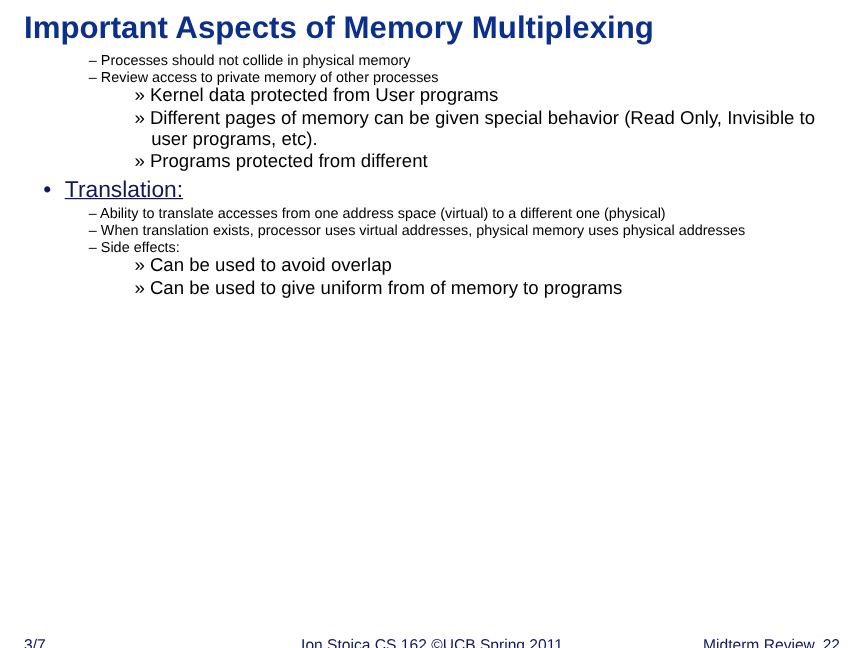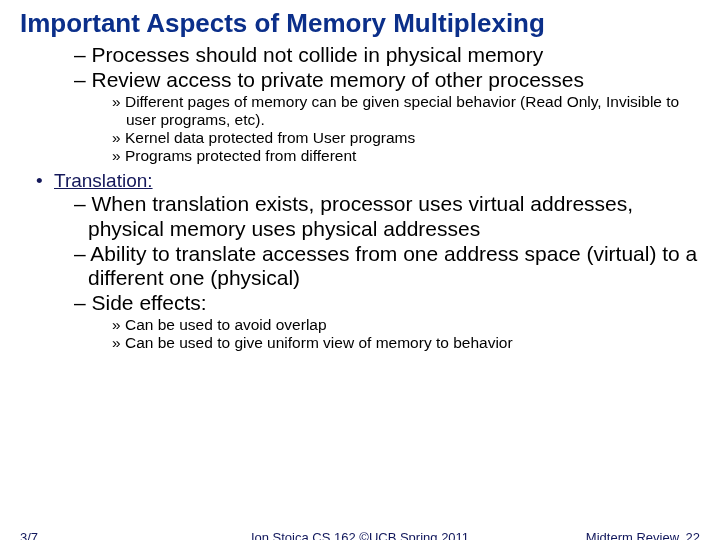--- a/index.html
+++ b/index.html
@@ -29,21 +29,21 @@
     font-size: 19px;
     margin-top: 4px;
   }
   .bullet-top .dot {
     color: #14185a;
     display: inline-block;
     width: 18px;
   }
   .dash-item {
     color: #000;
-    font-size: 21px;
+    font-size: 12px;
     padding-left: 38px;
     text-indent: -14px;
     margin-left: 14px;
   }
   .sub-item {
     color: #000;
     font-size: 15.5px;
     padding-left: 76px;
     text-indent: -14px;
     margin-left: 14px;
@@ -77,32 +77,32 @@
 </head>
 <body>
 
 <div class="title">Important Aspects of Memory Multiplexing</div>
 
 <div class="content">
 
   <div class="dash-item">– <span>Processes should not collide in physical memory</span></div>
 
   <div class="dash-item">– <span>Review access to private memory of other processes</span></div>
+  <div class="sub-item">» <span>Kernel data protected from User programs</span></div>
   <div class="sub-item">» <span>Different pages of memory can be given special behavior (Read Only, Invisible to user programs, etc).</span></div>
-  <div class="sub-item">» <span>Kernel data protected from User programs</span></div>
   <div class="sub-item">» <span>Programs protected from different</span></div>
 
   <div class="bullet-top">
     <span class="dot">•</span><span class="underline">Translation:</span>
   </div>
+  <div class="dash-item">– <span>Ability to translate accesses from one address space (virtual) to a different one (physical)</span></div>
   <div class="dash-item">– <span>When translation exists, processor uses virtual addresses, physical memory uses physical addresses</span></div>
-  <div class="dash-item">– <span>Ability to translate accesses from one address space (virtual) to a different one (physical)</span></div>
   <div class="dash-item">– <span>Side effects:</span></div>
   <div class="sub-item">» <span>Can be used to avoid overlap</span></div>
-  <div class="sub-item">» <span>Can be used to give uniform view of memory to behavior</span></div>
+  <div class="sub-item">» <span>Can be used to give uniform from of memory to programs</span></div>
 
 </div>
 
 <div class="footer">
   <span class="footer-left">3/7</span>
   <span class="footer-center">Ion Stoica CS 162 ©UCB Spring 2011</span>
   <span class="footer-right">Midterm Review. 22</span>
 </div>
 
 </body></html>

